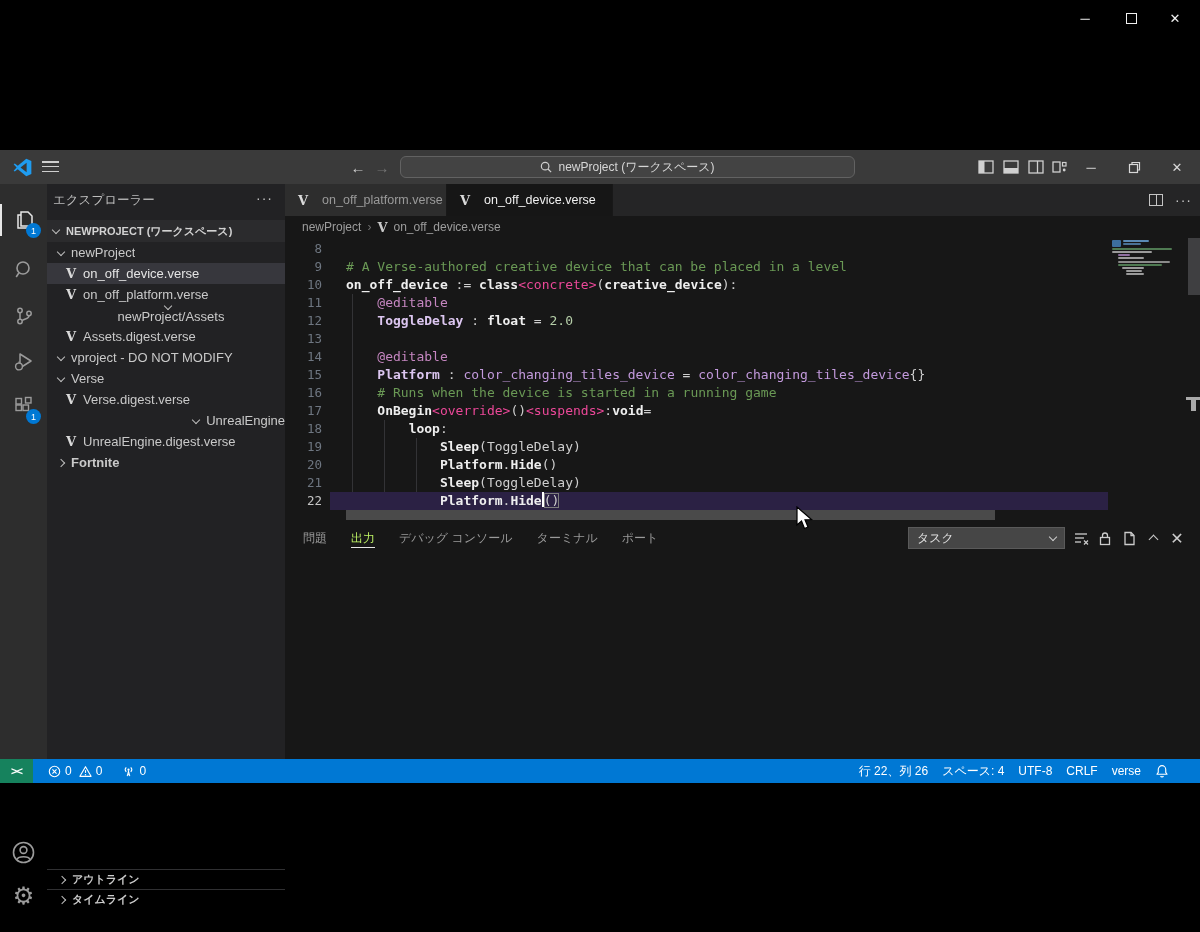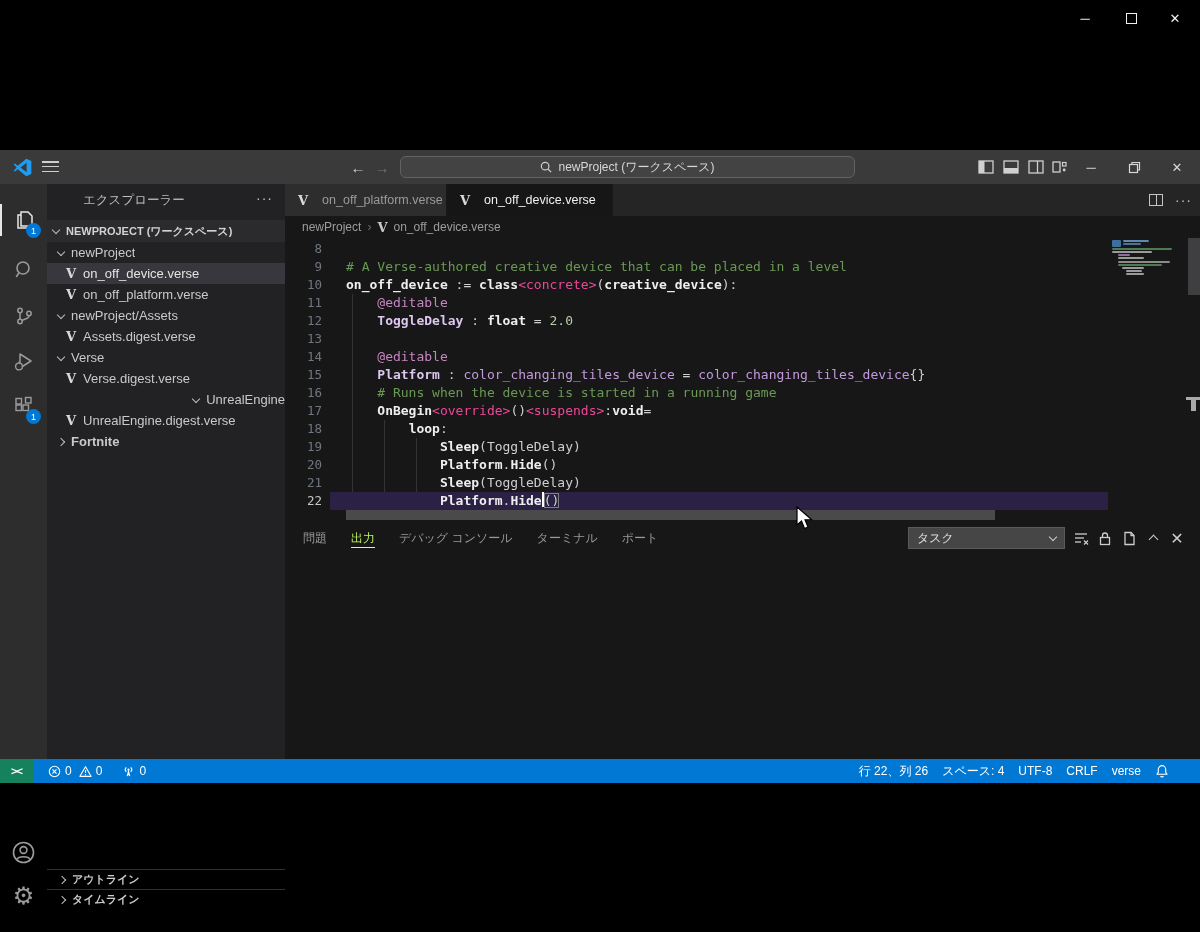--- a/index.html
+++ b/index.html
@@ -33,21 +33,21 @@
   
   #activitybar { position:absolute; left:0; top:34px; width:47px; height:575px; background:#2d2d2d; }
   .act-item { position:absolute; left:0; width:47px; height:44px; display:flex; align-items:center; justify-content:center; }
   .act-item.active::before { content:""; position:absolute; left:0; top:6px; bottom:6px; width:2px; background:#e7e7e7; }
   .badge { position:absolute; right:6px; bottom:4px; width:15px; height:15px; border-radius:50%;
     background:#0078d4; color:#fff; font-size:9px; display:flex; align-items:center; justify-content:center; }
 
   
   #sidebar { position:absolute; left:47px; top:34px; width:238px; height:575px; background:#222224; color:#c6c6c6; }
   #sidebar-title-row { position:absolute; left:0; top:0; width:238px; height:32px; display:flex; align-items:center; }
-  #sidebar-title { margin-left:36px; font-size:12.5px; color:#bdbdbd; }
+  #sidebar-title { margin-left:6px; font-size:12.5px; color:#bdbdbd; }
   #sidebar-more { position:absolute; right:12px; top:6px; color:#c0c0c0; font-size:14px; letter-spacing:1px; }
   #ws-row { position:absolute; left:0; top:36px; width:238px; height:22px; background:#2b2b2d;
     display:flex; align-items:center; font-weight:bold; font-size:11px; color:#d2d2d2; }
   #tree { position:absolute; left:0; top:58px; width:238px; }
   .tree-row { height:21px; display:flex; align-items:center; font-size:13px; color:#c9c9c9; position:relative; }
   .tree-row.selected { background:#37373d; color:#e4e4e4; }
   .chev { width:6px; height:6px; border-right:1.4px solid #bdbdbd; border-bottom:1.4px solid #bdbdbd;
     display:inline-block; flex:none; }
   .chev.down { transform:rotate(45deg); margin:-2px 7px 0 1px; }
   .chev.right { transform:rotate(-45deg); margin:0 7px 0 1px; }
@@ -254,29 +254,34 @@
           <div class="tree-row selected" style="padding-left: 18px;">
 
     <span class="vicon">V</span>
     <span class="tree-label">on_off_device.verse</span>
   </div>
           <div class="tree-row" style="padding-left: 18px;">
 
     <span class="vicon">V</span>
     <span class="tree-label">on_off_platform.verse</span>
   </div>
+          <div class="tree-row" style="padding-left: 10px; flex-direction: column;">
+    <span class="chev down"></span>
+
+    <span class="tree-label">newProject/Assets</span>
+  </div>
+          <div class="tree-row" style="padding-left: 18px;">
+
+    <span class="vicon">V</span>
+    <span class="tree-label">Assets.digest.verse</span>
+  </div>
           <div class="tree-row" style="padding-left: 10px;">
     <span class="chev down"></span>
 
-    <span class="tree-label">newProject/Assets</span>
-  </div>
-          <div class="tree-row" style="padding-left: 18px;">
-
-    <span class="vicon">V</span>
-    <span class="tree-label">Assets.digest.verse</span>
+    <span class="tree-label">vproject - DO NOT MODIFY</span>
   </div>
           <div class="tree-row" style="padding-left: 10px;">
     <span class="chev down"></span>
 
     <span class="tree-label">Verse</span>
   </div>
           <div class="tree-row" style="padding-left: 18px;">
 
     <span class="vicon">V</span>
     <span class="tree-label">Verse.digest.verse</span>

